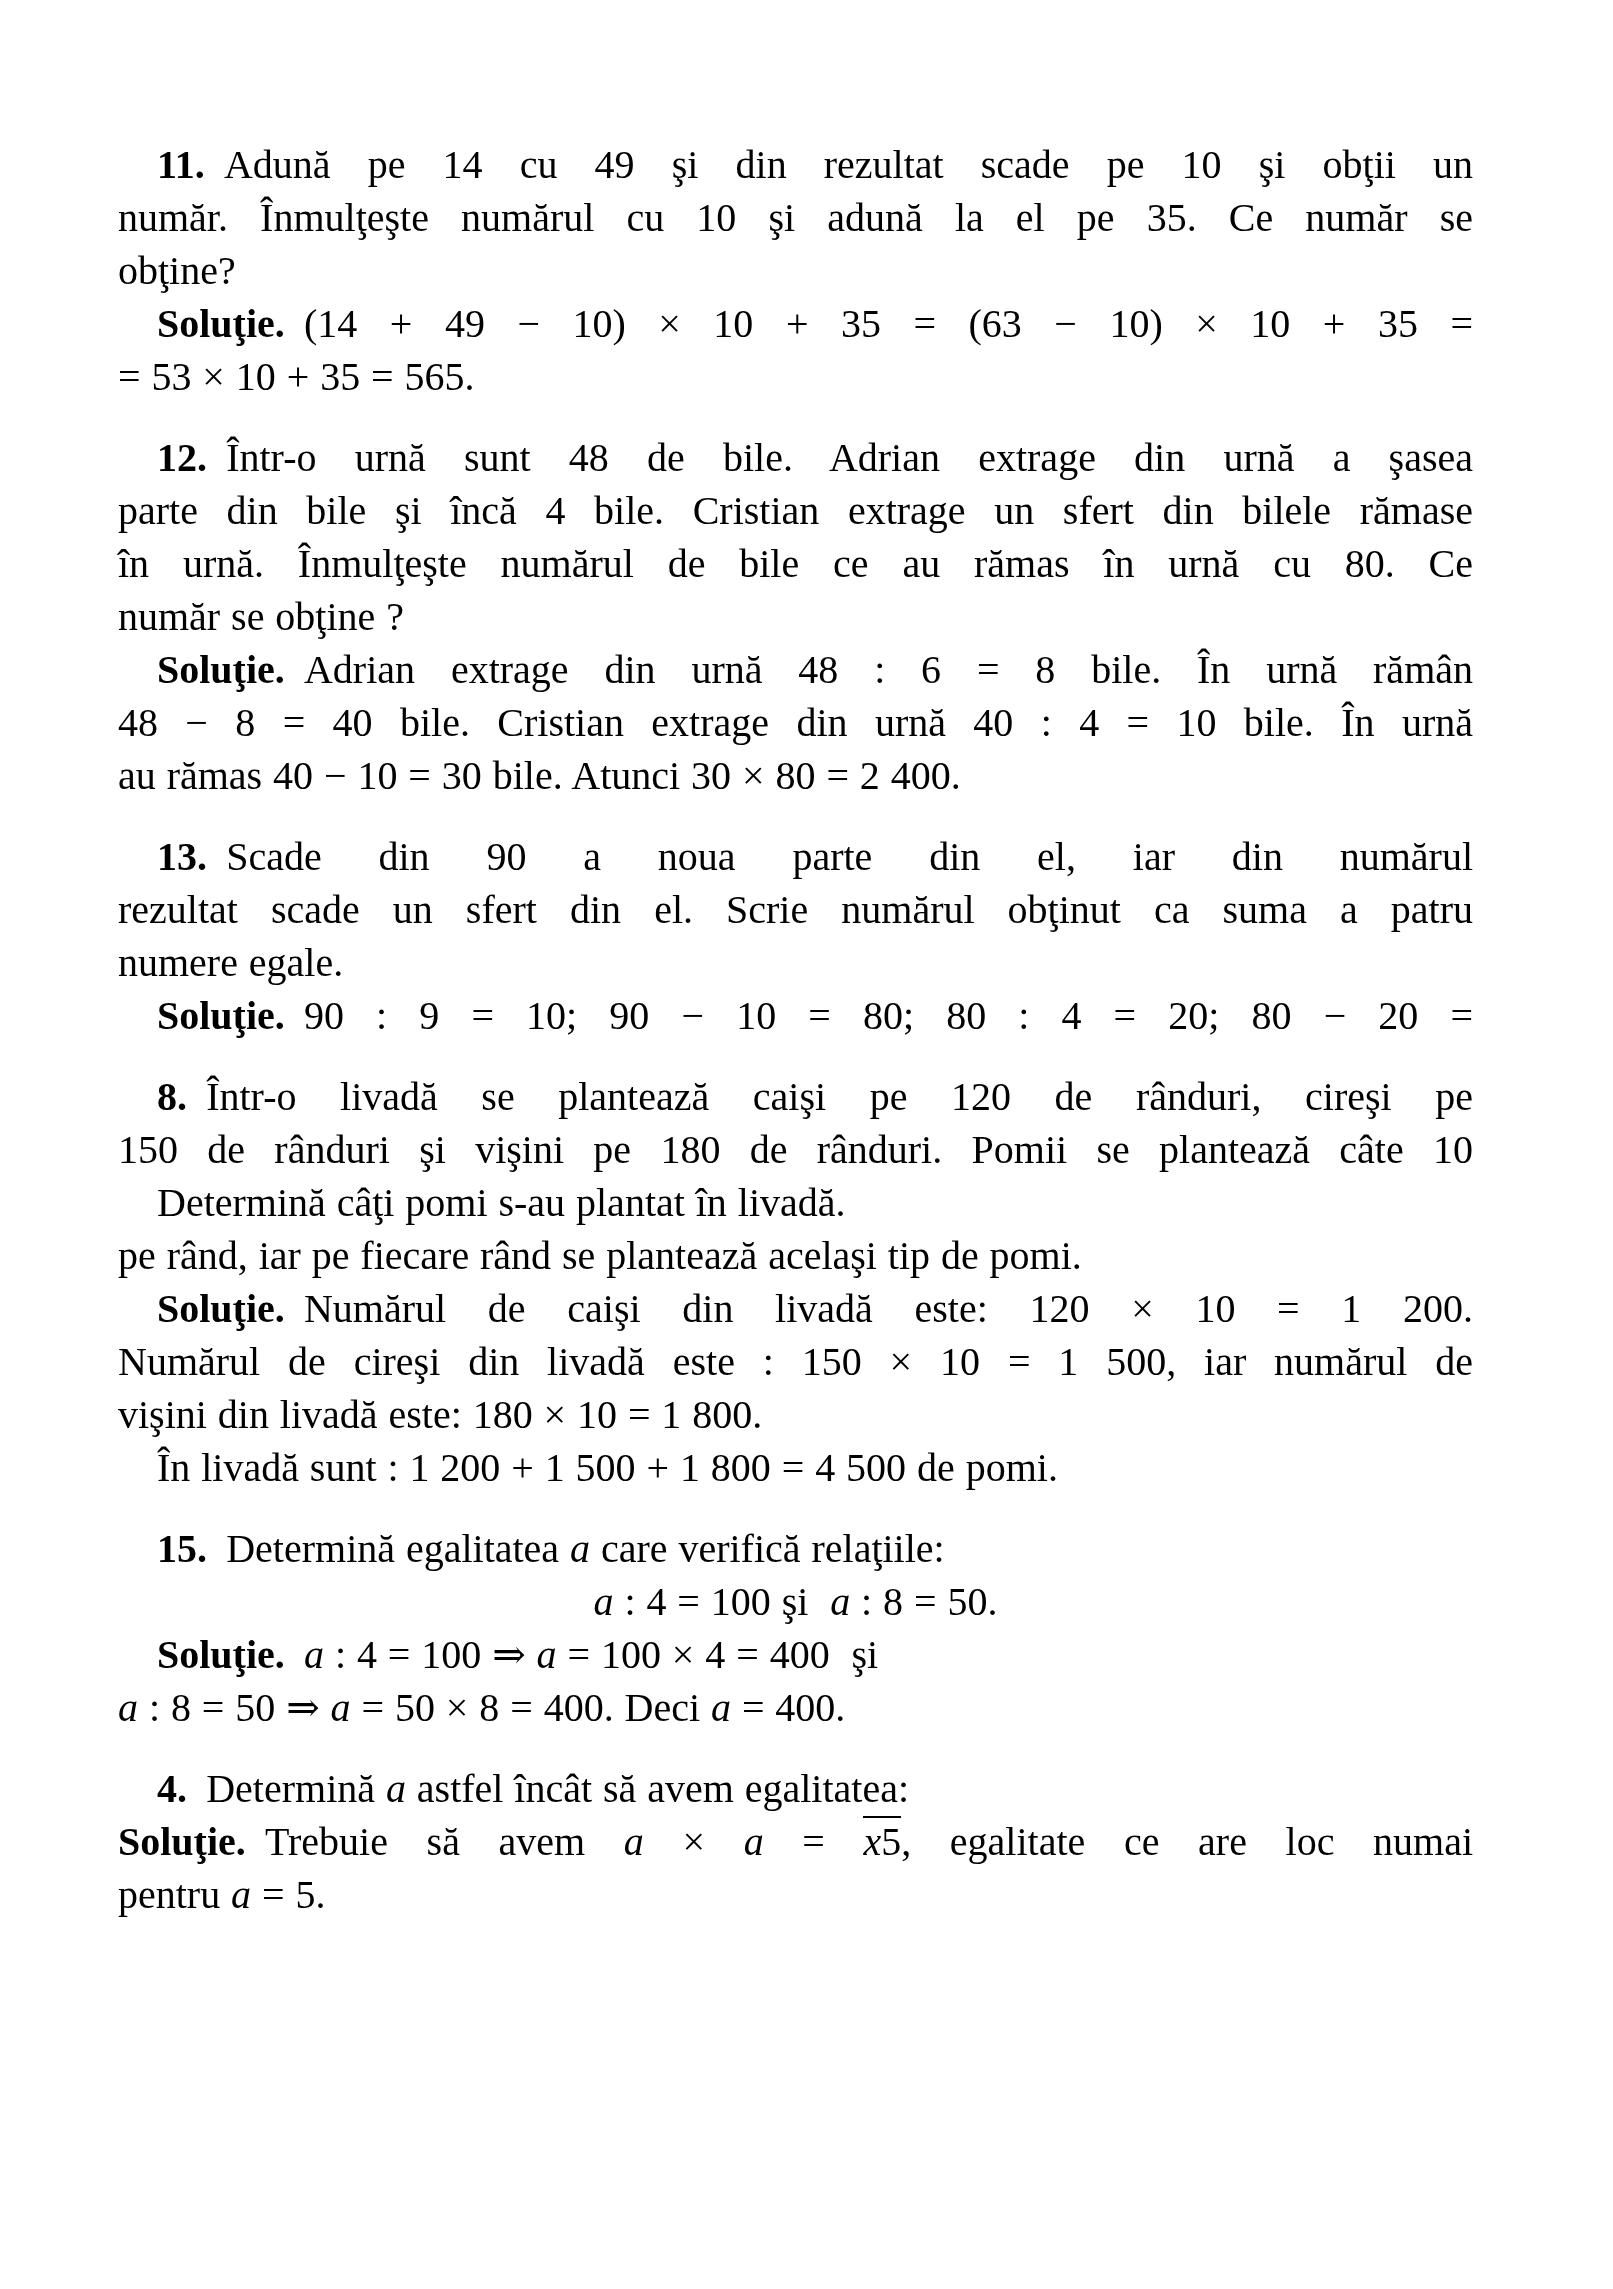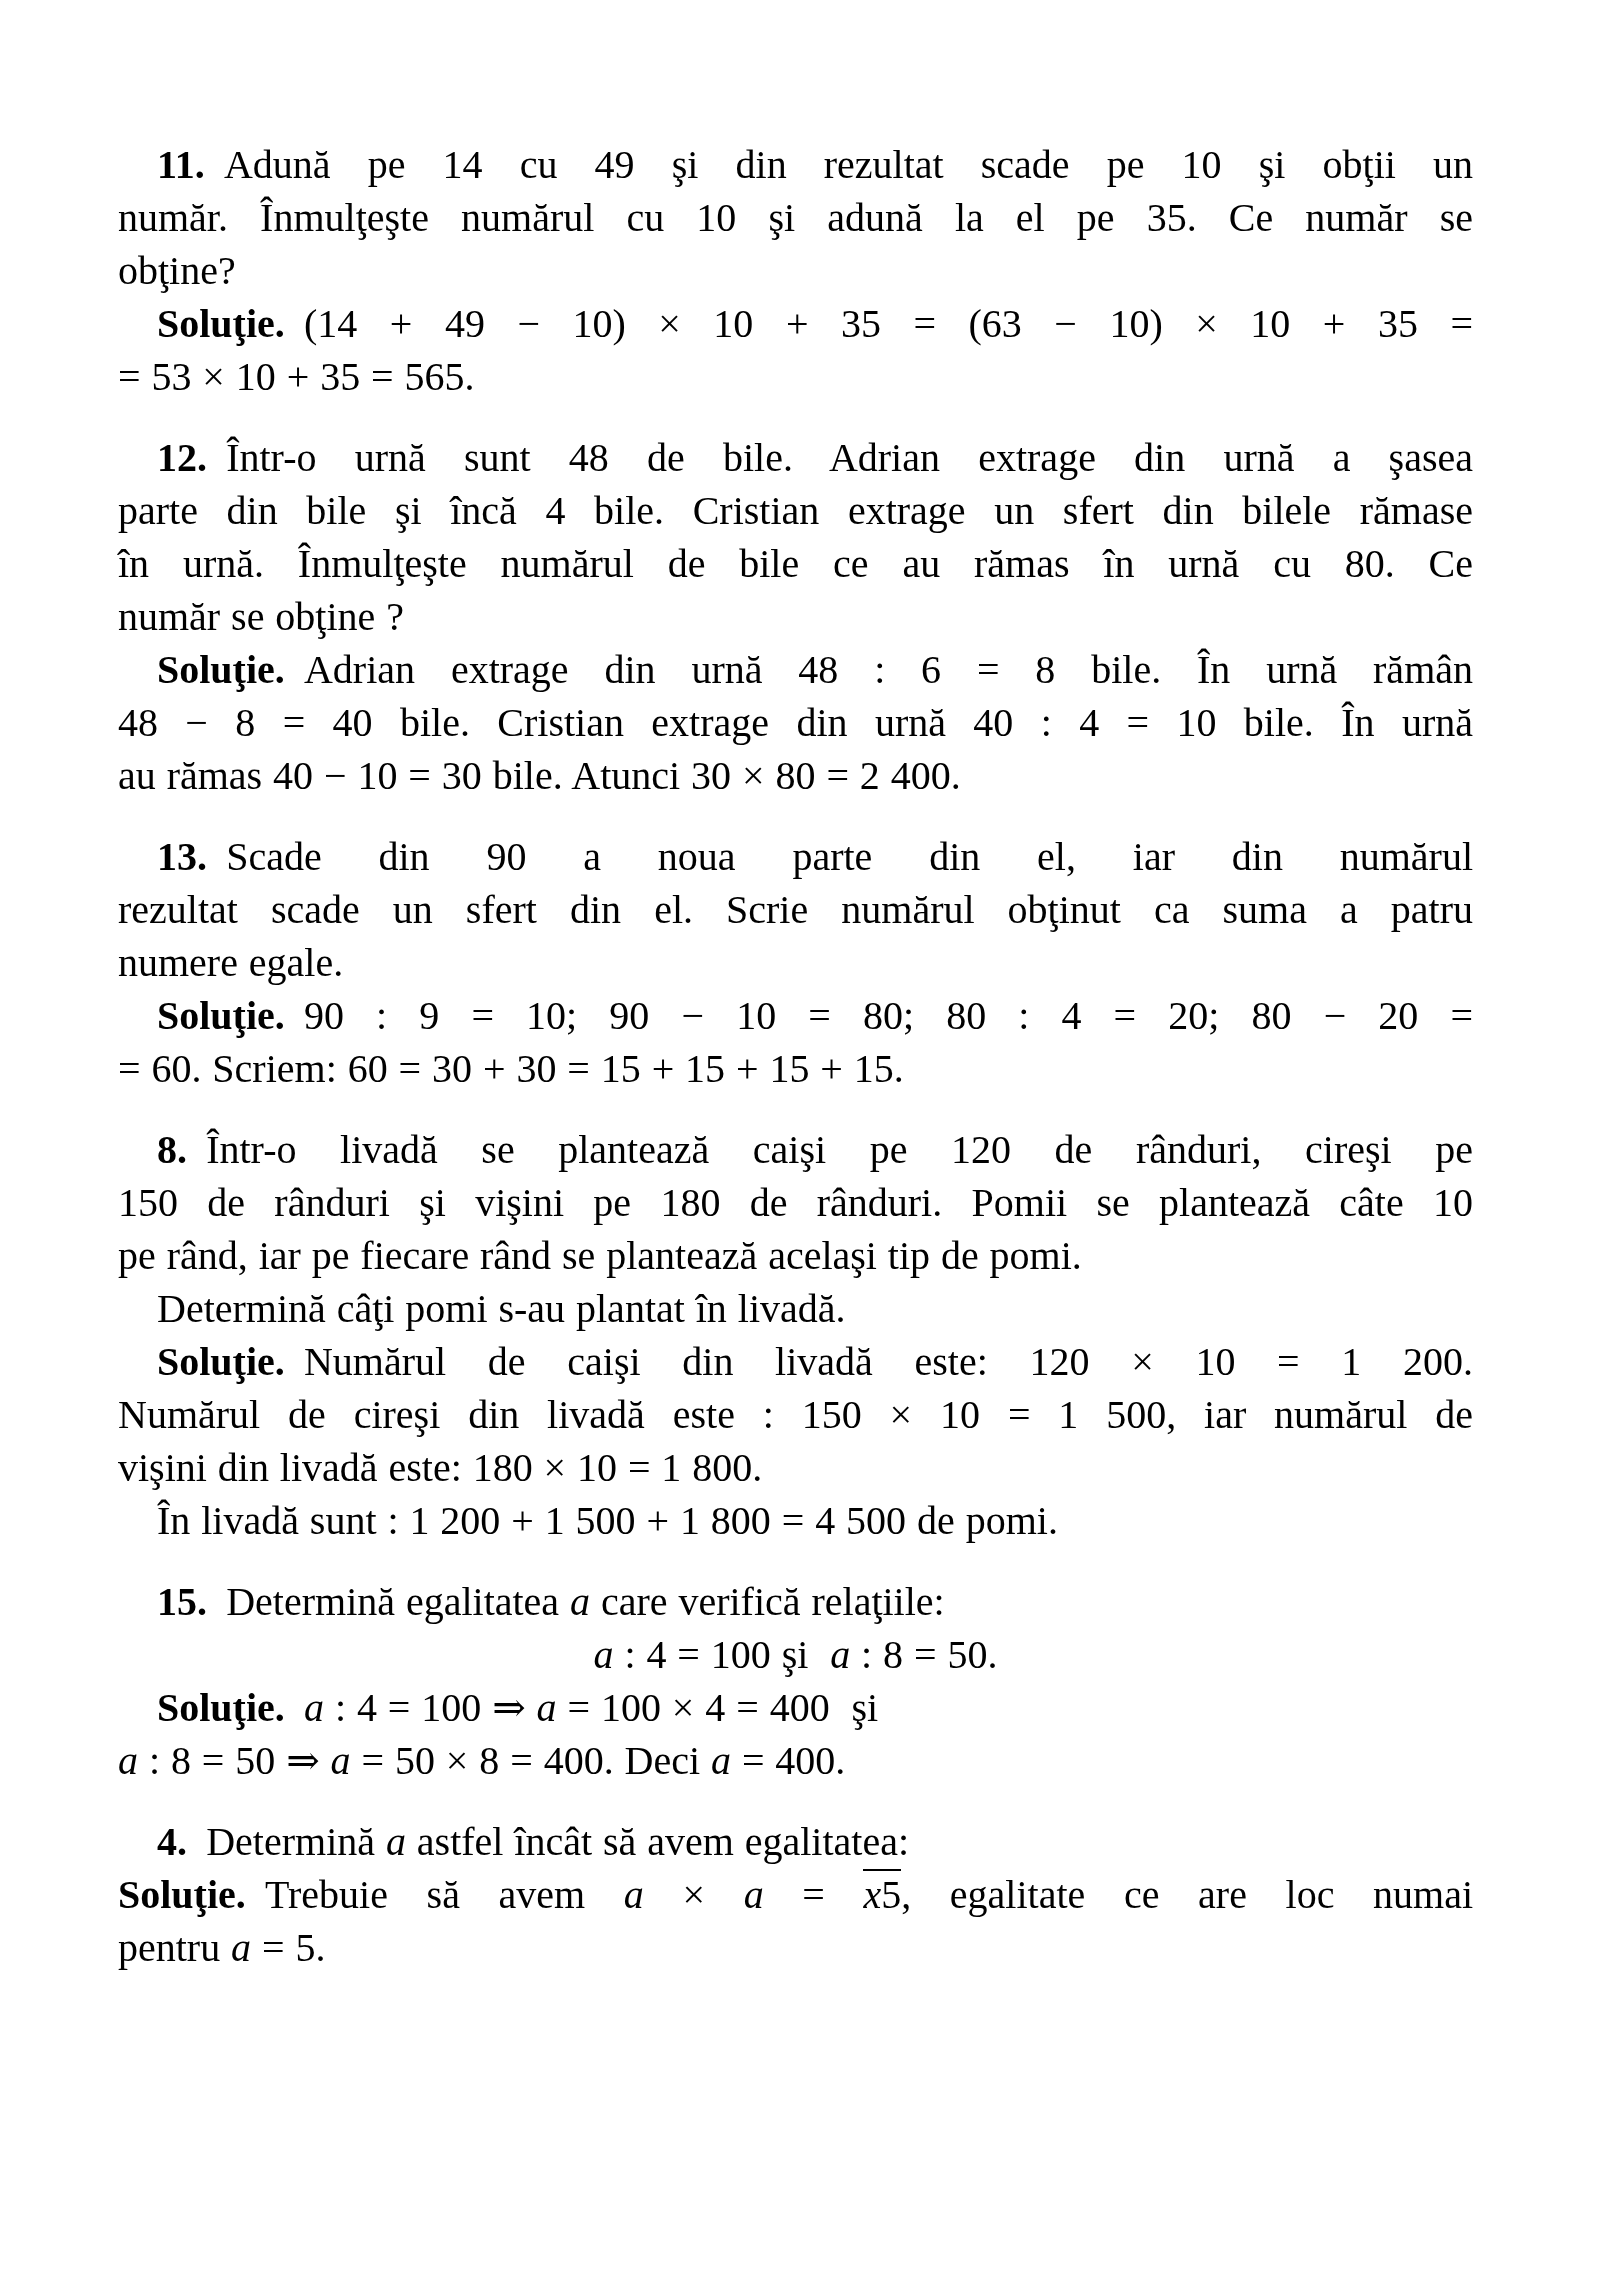--- a/index.html
+++ b/index.html
@@ -75,27 +75,26 @@
         <div class="line justify"><span>48 − 8 = 40 bile. Cristian extrage din urnă 40 : 4 = 10 bile. În urnă</span></div>
         <div class="line"><span>au rămas 40 − 10 = 30 bile. Atunci 30 × 80 = 2&nbsp;400.</span></div>
       </div>
       <div class="block gap">
         <div class="line indent justify"><span class="b sp">13.</span><span>Scade din 90 a noua parte din el, iar din numărul</span></div>
         <div class="line justify"><span>rezultat scade un sfert din el. Scrie numărul obţinut ca suma a patru</span></div>
         <div class="line"><span>numere egale.</span></div>
       </div>
       <div class="block">
         <div class="line indent justify"><span class="b sp">Soluţie.</span><span>90 : 9 = 10; 90 − 10 = 80; 80 : 4 = 20; 80 − 20 =</span></div>
-        <div class="line"><span>= 60. Scriem: 60 = 30 + 30 = 15 + 15 + 15 + 15.</span></div>
       </div>
       <div class="block gap">
         <div class="line indent justify"><span class="b sp">8.</span><span>Într-o livadă se plantează caişi pe 120 de rânduri, cireşi pe</span></div>
         <div class="line justify"><span>150 de rânduri şi vişini pe 180 de rânduri. Pomii se plantează câte 10</span></div>
+        <div class="line indent"><span>Determină câţi pomi s-au plantat în livadă.</span></div>
         <div class="line"><span>pe rând, iar pe fiecare rând se plantează acelaşi tip de pomi.</span></div>
-        <div class="line indent"><span>Determină câţi pomi s-au plantat în livadă.</span></div>
       </div>
       <div class="block">
         <div class="line indent justify"><span class="b sp">Soluţie.</span><span>Numărul de caişi din livadă este: 120 × 10 = 1&nbsp;200.</span></div>
         <div class="line justify"><span>Numărul de cireşi din livadă este : 150 × 10 = 1&nbsp;500, iar numărul de</span></div>
         <div class="line"><span>vişini din livadă este: 180 × 10 = 1&nbsp;800.</span></div>
         <div class="line indent"><span>În livadă sunt : 1&nbsp;200 + 1&nbsp;500 + 1&nbsp;800 = 4&nbsp;500 de pomi.</span></div>
       </div>
       <div class="block gap">
         <div class="line indent"><span class="b sp">15.</span><span>Determină egalitatea </span><span class="i">a</span><span> care verifică relaţiile:</span></div>
         <div class="line center"><span class="i">a</span><span> : 4 = 100 şi&nbsp; </span><span class="i">a</span><span> : 8 = 50.</span></div>

